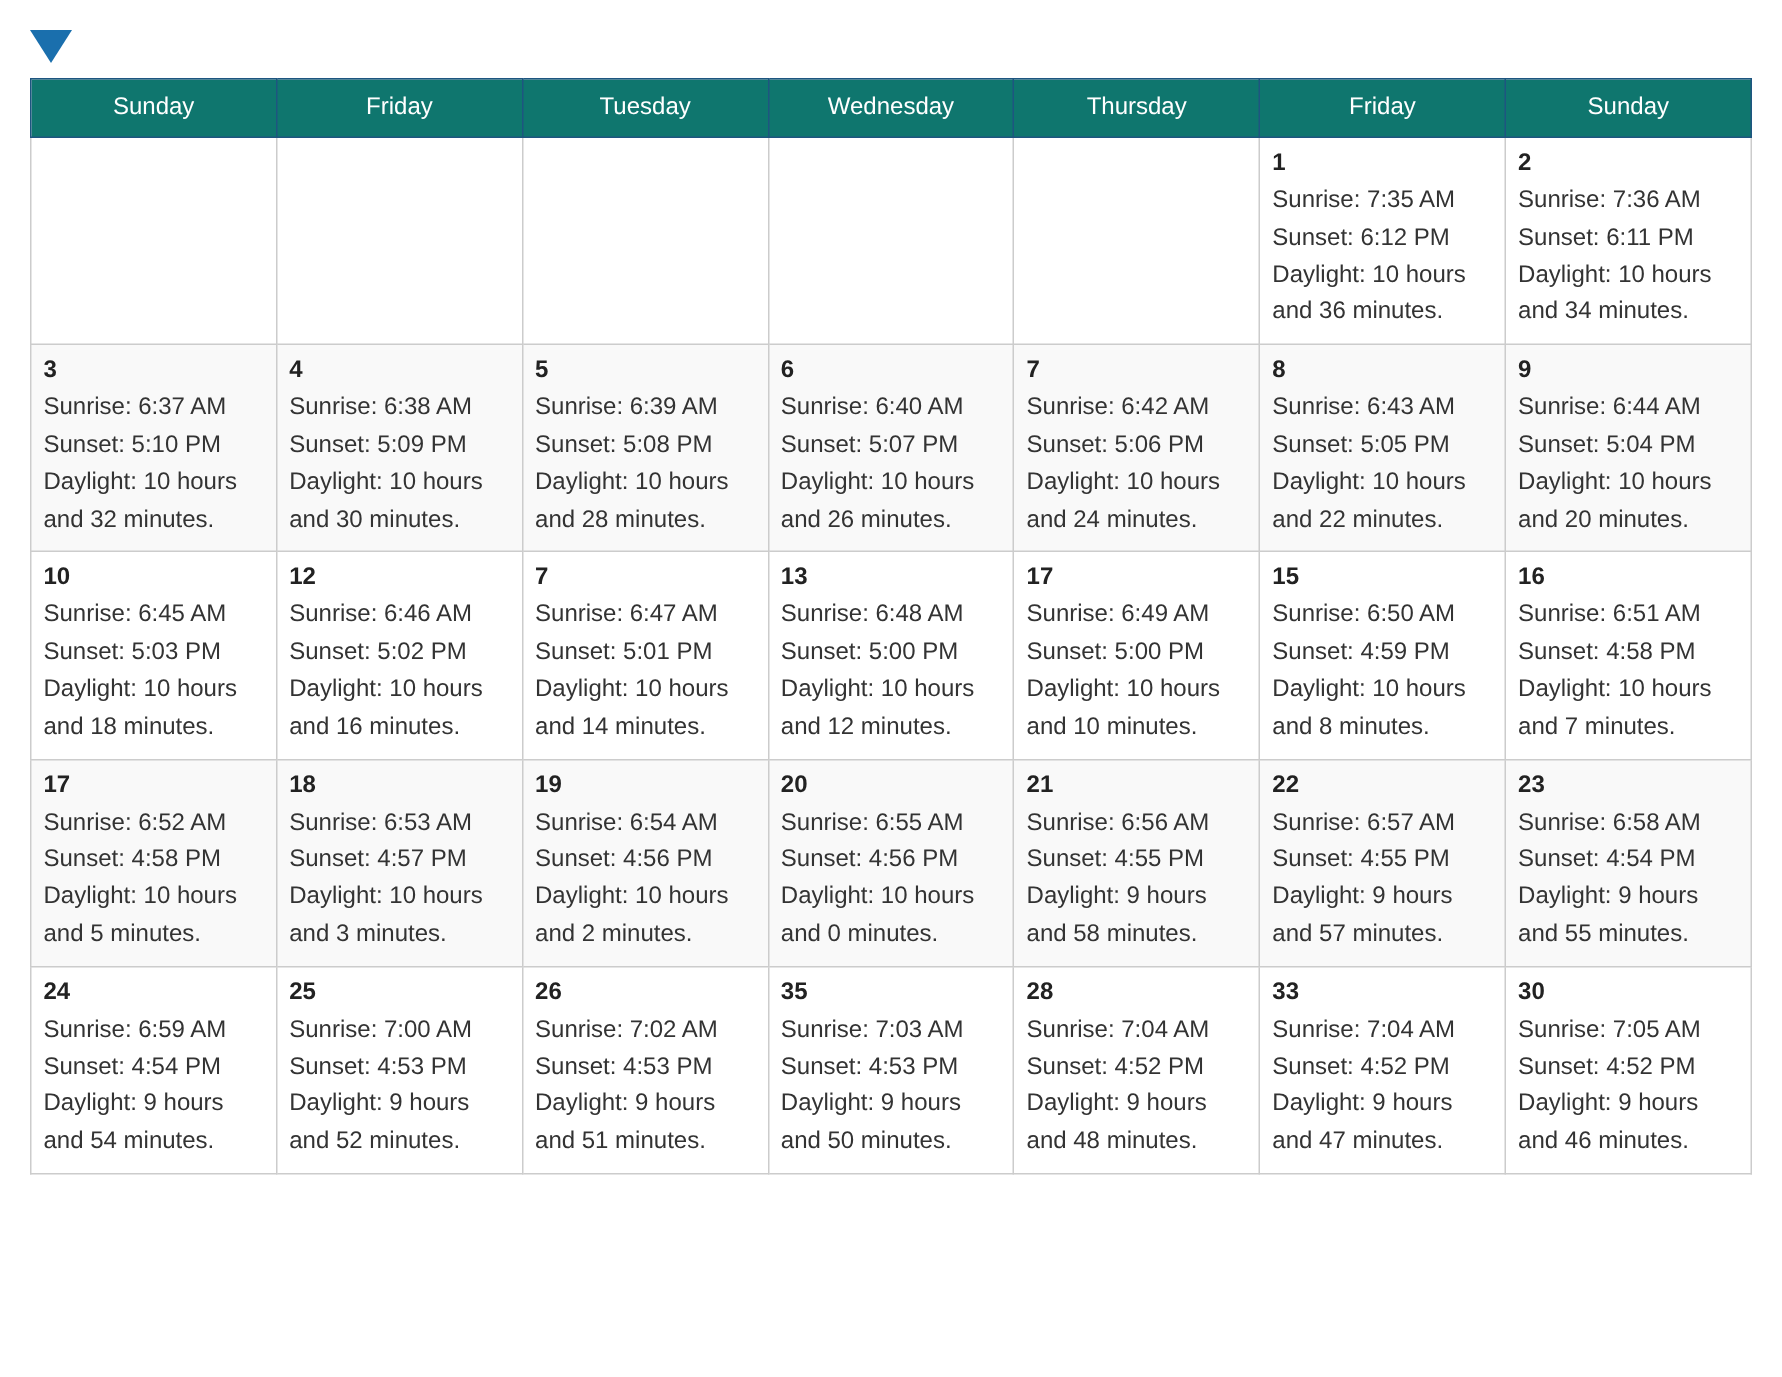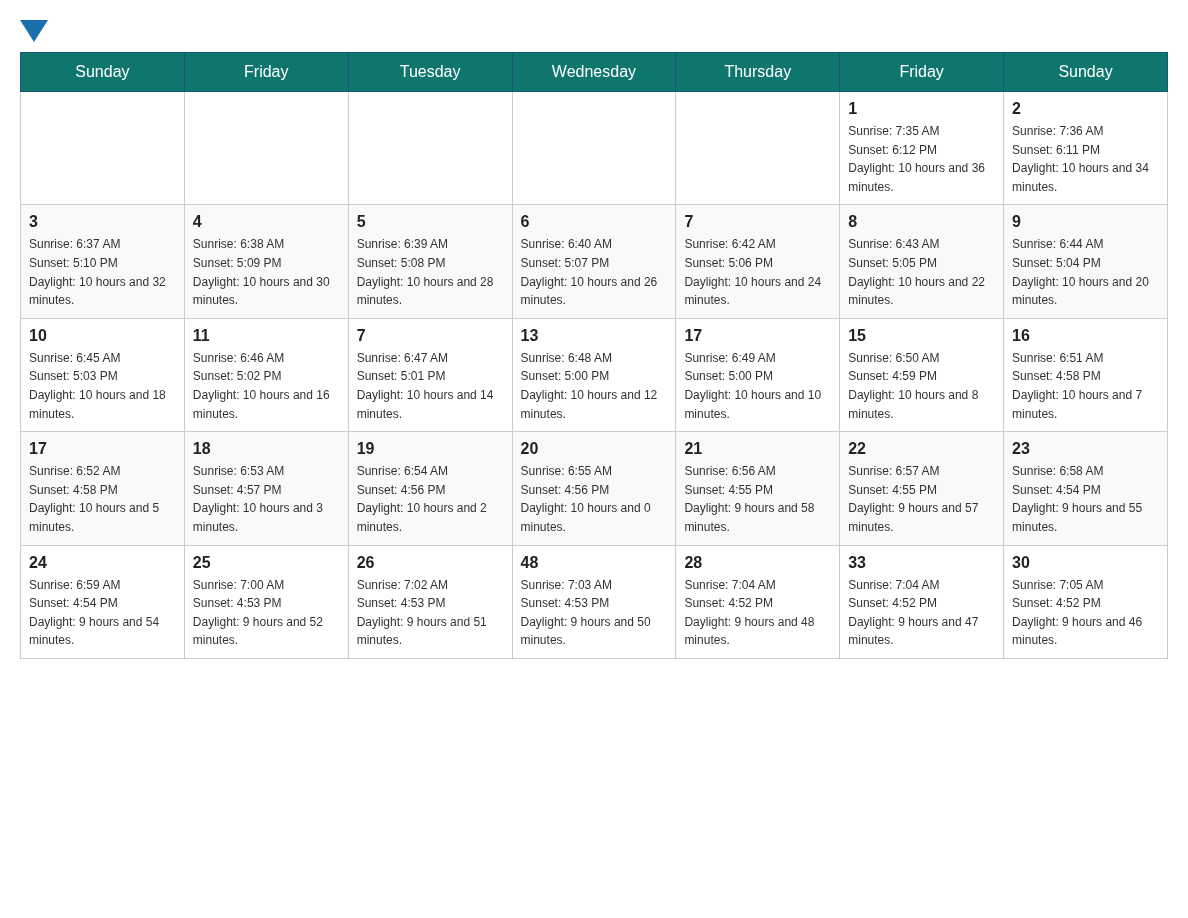--- a/index.html
+++ b/index.html
@@ -68,21 +68,21 @@
       background-color: #f9f9f9;
     }
     .day-number {
       font-size: 16px;
       font-weight: bold;
       color: #222;
       display: block;
       margin-bottom: 4px;
     }
     .day-info {
-      font-size: 12px;
+      font-size: 16px;
       line-height: 1.55;
       color: #333;
     }
     .empty-cell {
       background: #fff;
     }
     .logo-wrapper {
       display: flex;
       flex-direction: column;
       align-items: flex-start;
@@ -170,21 +170,21 @@
           <span class="day-number">9</span>
           <div class="day-info">Sunrise: 6:44 AM<br>Sunset: 5:04 PM<br>Daylight: 10 hours and 20 minutes.</div>
         </td>
       </tr>
       <tr>
         <td>
           <span class="day-number">10</span>
           <div class="day-info">Sunrise: 6:45 AM<br>Sunset: 5:03 PM<br>Daylight: 10 hours and 18 minutes.</div>
         </td>
         <td>
-          <span class="day-number">11</span>
+          <span class="day-number">12</span>
           <div class="day-info">Sunrise: 6:46 AM<br>Sunset: 5:02 PM<br>Daylight: 10 hours and 16 minutes.</div>
         </td>
         <td>
           <span class="day-number">7</span>
           <div class="day-info">Sunrise: 6:47 AM<br>Sunset: 5:01 PM<br>Daylight: 10 hours and 14 minutes.</div>
         </td>
         <td>
           <span class="day-number">13</span>
           <div class="day-info">Sunrise: 6:48 AM<br>Sunset: 5:00 PM<br>Daylight: 10 hours and 12 minutes.</div>
         </td>
@@ -238,21 +238,21 @@
         </td>
         <td>
           <span class="day-number">25</span>
           <div class="day-info">Sunrise: 7:00 AM<br>Sunset: 4:53 PM<br>Daylight: 9 hours and 52 minutes.</div>
         </td>
         <td>
           <span class="day-number">26</span>
           <div class="day-info">Sunrise: 7:02 AM<br>Sunset: 4:53 PM<br>Daylight: 9 hours and 51 minutes.</div>
         </td>
         <td>
-          <span class="day-number">48</span>
+          <span class="day-number">35</span>
           <div class="day-info">Sunrise: 7:03 AM<br>Sunset: 4:53 PM<br>Daylight: 9 hours and 50 minutes.</div>
         </td>
         <td>
           <span class="day-number">28</span>
           <div class="day-info">Sunrise: 7:04 AM<br>Sunset: 4:52 PM<br>Daylight: 9 hours and 48 minutes.</div>
         </td>
         <td>
           <span class="day-number">33</span>
           <div class="day-info">Sunrise: 7:04 AM<br>Sunset: 4:52 PM<br>Daylight: 9 hours and 47 minutes.</div>
         </td>

